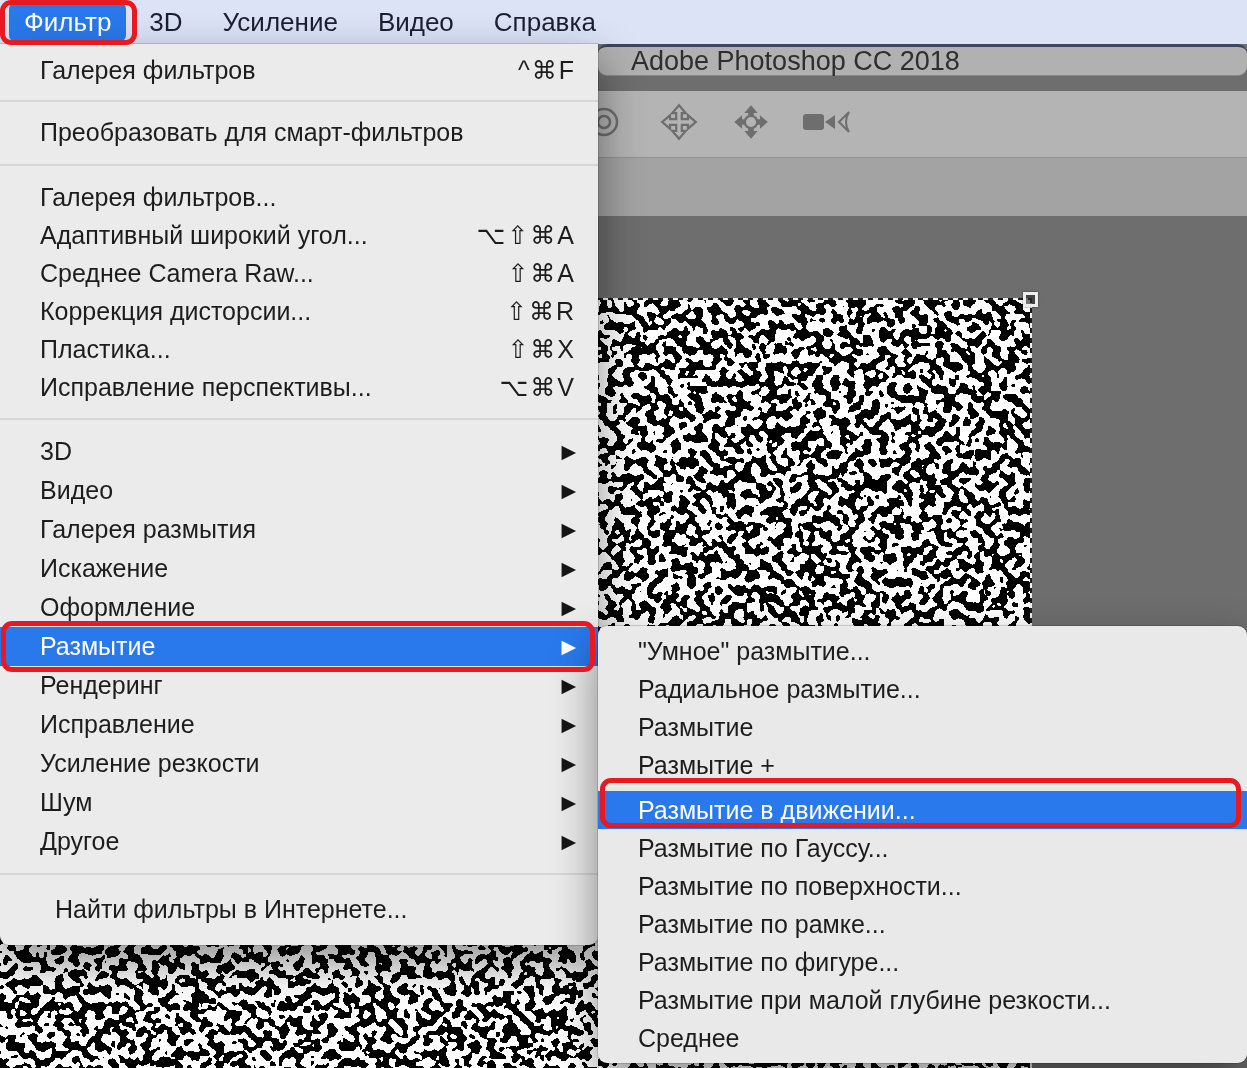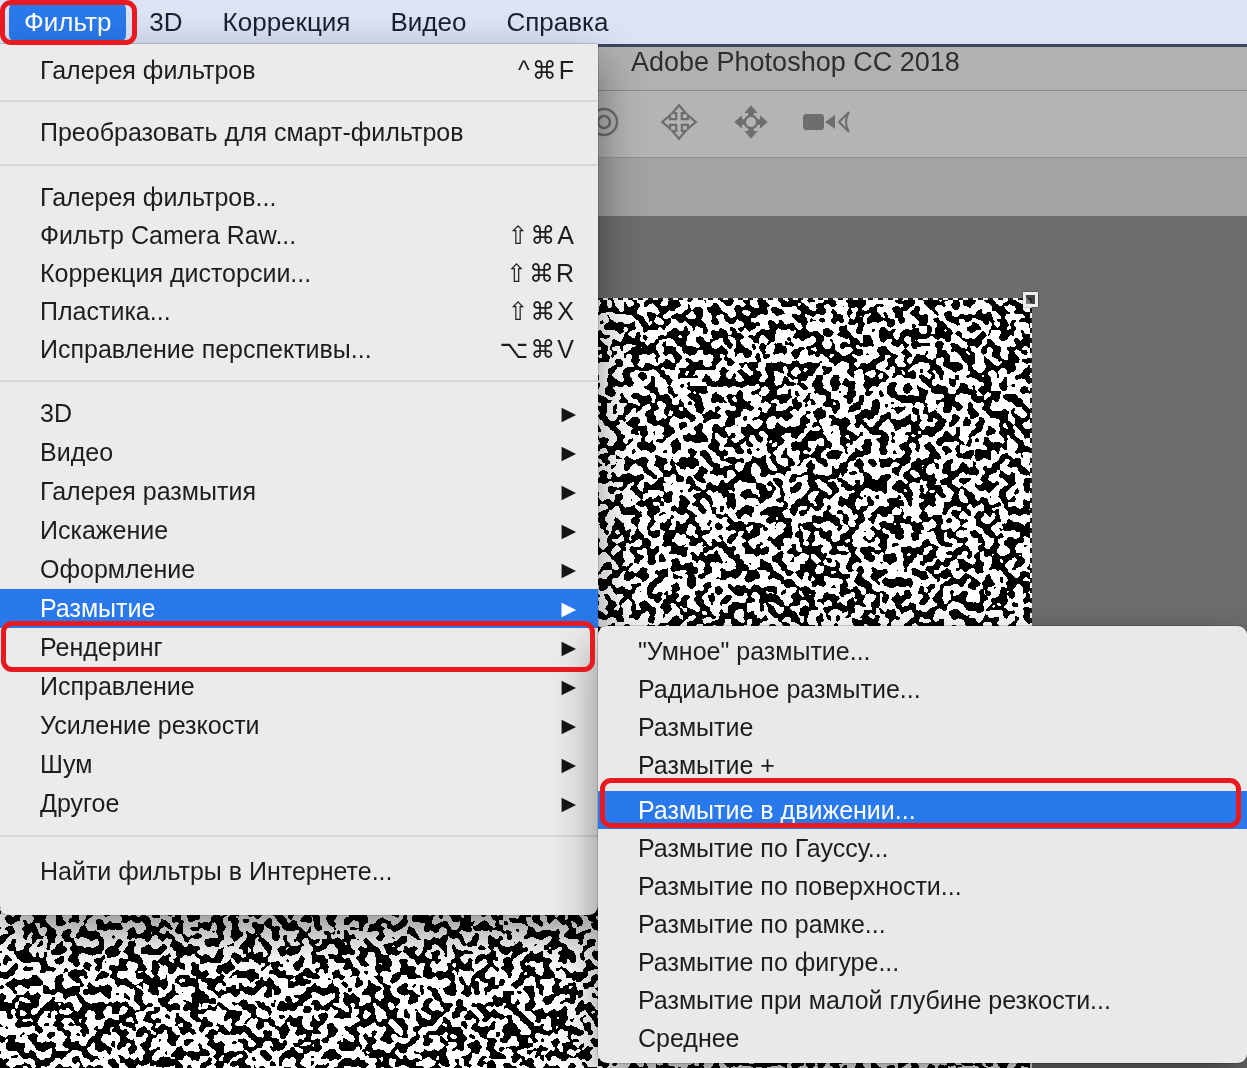--- a/index.html
+++ b/index.html
@@ -15,23 +15,23 @@
     background:#dce3f7;display:flex;align-items:center;z-index:20;
     font-size:26px;color:#1b2030;gap:6px;
   }
   .mb-item{padding:0 17px;line-height:44px;white-space:nowrap;}
   .mb-item.active{
     background:#2979ec;color:#fff;border-radius:7px;
     margin-left:9px;padding:2px 15px;line-height:36px;
   }
   
   .titlebar{
-    position:absolute;left:598px;top:44px;width:649px;height:47px;
+    position:absolute;left:598px;top:44px;width:649px;height:32px;
     background:#b1b1b1;border-top:3px solid #3c4660;border-bottom:1px solid #8a8a8a;
-    box-sizing:border-box;display:flex;z-index:5;
+    box-sizing:border-box;display:flex;align-items:center;z-index:5;border-radius:9px;
   }
   .titlebar .title{font-size:27px;color:#2e2e2e;padding-left:33px;}
   .optionsbar{
     position:absolute;left:598px;top:91px;width:649px;height:67px;
     background:#b4b4b4;border-bottom:1px solid #929292;box-sizing:border-box;
     display:flex;align-items:center;z-index:5;
   }
   .optionsbar .icon{display:inline-block;margin-right:18px;}
   .tabbar{
     position:absolute;left:598px;top:158px;width:649px;height:58px;
@@ -48,30 +48,30 @@
     background:repeating-linear-gradient(180deg,#1a1a1a 0 5px,#f2f2f2 5px 10px);
   }
   .handle{
     position:absolute;left:1023px;top:292px;width:15px;height:15px;z-index:3;
     border:3px solid #ededed;background:rgba(45,45,45,.65);box-sizing:border-box;
     box-shadow:0 0 2px rgba(0,0,0,.6);
   }
   
   .menu{
     position:absolute;left:0;top:44px;width:598px;box-sizing:border-box;
-    background:#ebebeb;border-radius:0 0 9px 9px;padding:6px 0 22px;
+    background:#ebebeb;border-radius:0 0 9px 9px;padding:6px 0 14px;
     box-shadow:0 18px 45px rgba(0,0,0,.45),0 0 0 1px rgba(0,0,0,.14);
     z-index:30;
   }
   .mrow{
     display:flex;align-items:center;height:38px;font-size:25px;color:#1d1d1d;
     padding:0 22px 0 40px;white-space:nowrap;
   }
   .mrow.h40{height:40px;}
-  .mrow.h44{height:44px;}
+  .mrow.h44{height:44px;margin-left:15px;}
   .mrow .sc{margin-left:auto;letter-spacing:2px;color:#1d1d1d;}
   .mrow .arr{margin-left:auto;font-size:19px;color:#151515;}
   .mrow.hl{background:#2979ec;color:#fff;}
   .mrow.hl .arr{color:#fff;}
   .sep{height:2px;background:#d6d6d6;margin:10px 0;}
   .sep.big{margin:12px 0;}
   
   .submenu{
     position:absolute;left:598px;top:626px;width:649px;box-sizing:border-box;
     background:#e9e9e9;border-radius:9px;padding:6px 0;
@@ -144,40 +144,44 @@
       <path d="M47 4 L37 14 L47 24 Q41 14 47 4 Z" fill="none" stroke="#6e6e6e" stroke-width="2"></path>
     </svg>
   </span>
 </div>
 
 <div class="tabbar"></div>
 
 <div class="menubar">
   <span class="mb-item active">Фильтр</span>
   <span class="mb-item">3D</span>
-  <span class="mb-item">Коррекция</span>
+  <span class="mb-item">Усиление</span>
   <span class="mb-item">Видео</span>
   <span class="mb-item">Справка</span>
 </div>
 
 <div class="menu">
   <div class="mrow h40">
     <span>Галерея фильтров</span>
     <span class="sc">^⌘F</span>
   </div>
   <div class="sep"></div>
   <div class="mrow h40">
     <span>Преобразовать для смарт-фильтров</span>
   </div>
   <div class="sep big"></div>
   <div class="mrow">
     <span>Галерея фильтров...</span>
   </div>
   <div class="mrow">
-    <span>Фильтр Camera Raw...</span>
+    <span>Адаптивный широкий угол...</span>
+    <span class="sc">⌥⇧⌘A</span>
+  </div>
+  <div class="mrow">
+    <span>Среднее Camera Raw...</span>
     <span class="sc">⇧⌘A</span>
   </div>
   <div class="mrow">
     <span>Коррекция дисторсии...</span>
     <span class="sc">⇧⌘R</span>
   </div>
   <div class="mrow">
     <span>Пластика...</span>
     <span class="sc">⇧⌘X</span>
   </div>

